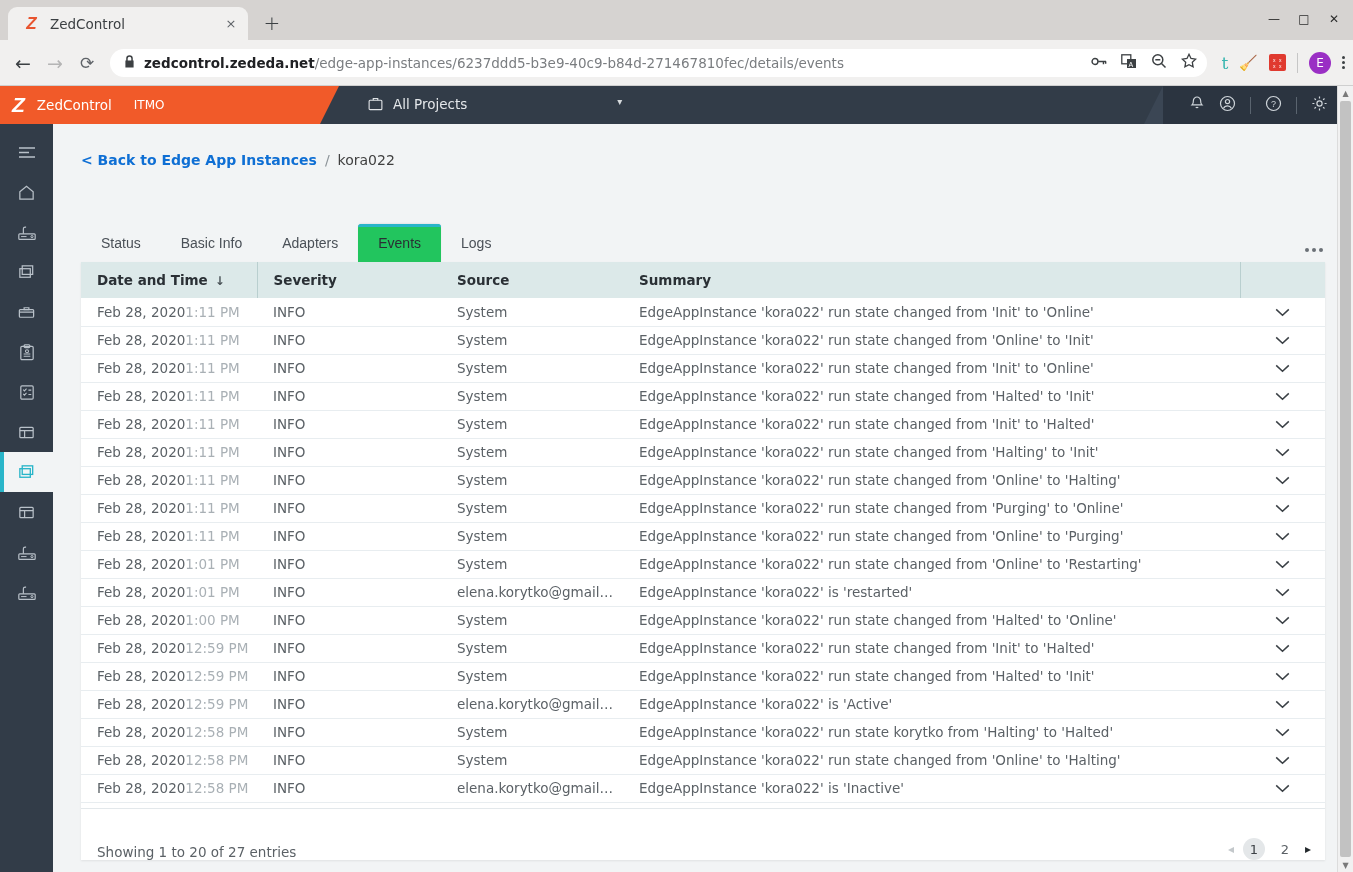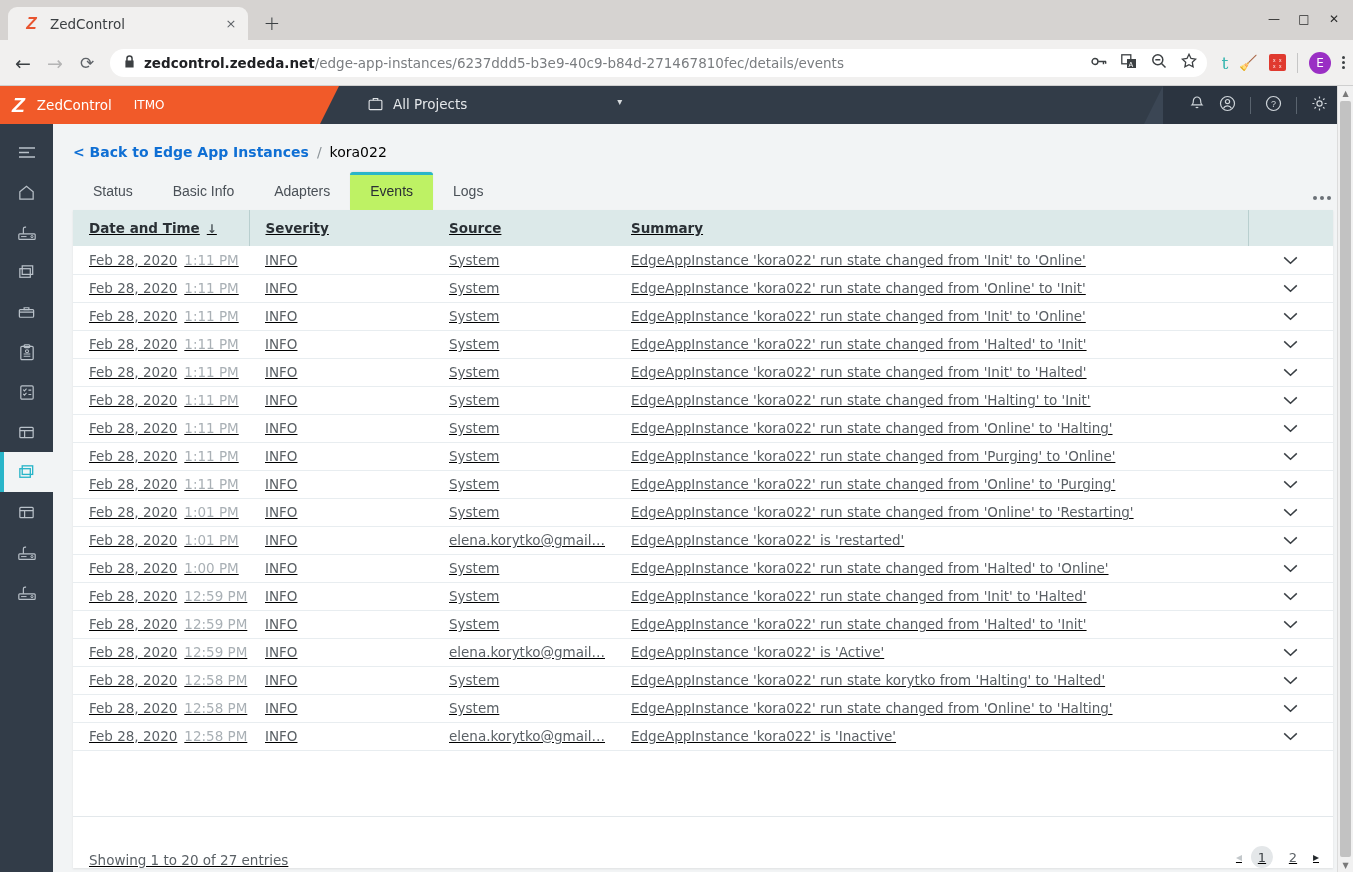--- a/index.html
+++ b/index.html
@@ -122,69 +122,70 @@
   .side-item {
     height: 40px; display: flex; align-items: center; justify-content: center;
     position: relative; color: #b9c1c9;
   }
   .side-item.active { background: #f2f4f5; color: #29b5c9; }
   .side-item.active::before {
     content: ""; position: absolute; left: 0; top: 0; bottom: 0; width: 4px; background: #29b5c9;
   }
 
   .content { flex: 1; background: #f2f4f5; display: flex; flex-direction: column;
-             min-width: 0; position: relative; padding: 4px; }
+             min-width: 0; position: relative; padding: 12px; }
 
   .breadcrumb { padding: 16px 0 0 16px; font-size: 14px; display: flex; align-items: center; gap: 8px; }
   .bc-back { color: #0f6fd4; font-weight: bold; cursor: pointer; }
   .bc-sep { color: #8d9499; }
-  .bc-cur { color: #000000; }
+  .bc-cur { color: #404040; }
 
   .tabs { display: flex; align-items: flex-end; padding-left: 16px; margin-top: 12px;
           position: relative; }
   .tab-btn {
     padding: 11px 20px; font-size: 14px; color: #4a5057; background: transparent;
     border: none; position: relative;
   }
   .tab-btn.active {
-    background: #bef264; color: #2a2f34; border-radius: 4px 4px 0 0;
+    background: #22c55e; color: #2a2f34; border-radius: 4px 4px 0 0;
     box-shadow: 0 -1px 2px rgba(0,0,0,.06);
+    margin-top: 44px;
   }
   .tab-btn.active::before {
     content: ""; position: absolute; left: 0; right: 0; top: 0; height: 3px; background: #29b5c9;
     border-radius: 3px 3px 0 0;
   }
   .tabs-more {
     margin-left: auto; margin-right: 18px; margin-bottom: 10px;
     display: flex; gap: 3px; align-items: center;
   }
   .tabs-more i { width: 4px; height: 4px; background: #6b7076; border-radius: 50%; display: block; }
 
   .panel { background: #ffffff; margin: 0 16px 0 16px; flex: 1; display: flex;
-           flex-direction: column; min-height: 0; box-shadow: 0 1px 2px rgba(0,0,0,.08); text-decoration: underline; }
+           flex-direction: column; min-height: 0; box-shadow: 0 1px 2px rgba(0,0,0,.08); }
 
   table.events { width: 100%; border-collapse: collapse; table-layout: fixed; }
   table.events th {
     background: #dce9e9; text-align: left; font-size: 13.5px; color: #2a3035;
     font-weight: bold; padding: 10px 0 10px 16px; height: 32px;
   }
   table.events th.c-date { width: 176px; }
   table.events th.c-sev  { width: 184px; border-left: 1px solid #b9cfcf; margin-left: 44px; }
   table.events th.c-src  { width: 182px; }
   table.events th.c-sum  { }
   table.events th.c-exp  { width: 85px; border-left: 1px solid #b9cfcf; }
   .sort-arrow { color: #4a5358; font-size: 12px; margin-left: 7px; }
 
   table.events td {
     font-size: 13.5px; color: #5b6166; padding: 0 0 0 16px; height: 28px;
     border-bottom: 1px solid #e8edf0; white-space: nowrap; overflow: hidden;
     text-overflow: ellipsis;
   }
   .td-date { color: #5b6166; }
-  .td-time { color: #a9b0b5; margin-left: 7px; }
+  .td-time { color: #a9b0b5; }
   .chev { text-align: center !important; padding-left: 0 !important; color: #3a4045; font-size: 13px; }
 
   .panel-footer {
     border-top: 1px solid #e3e8eb; height: 52px; display: flex; align-items: flex-end;
     padding: 0 14px 0 16px; font-size: 13.5px; color: #5b6166; margin-top: auto;
   }
   .pager { margin-left: auto; display: flex; align-items: center; gap: 9px; }
   .pg-arrow { color: #c3c8cb; font-size: 12px; }
   .pg-arrow.on { color: #23282c; }
   .pg-num {

